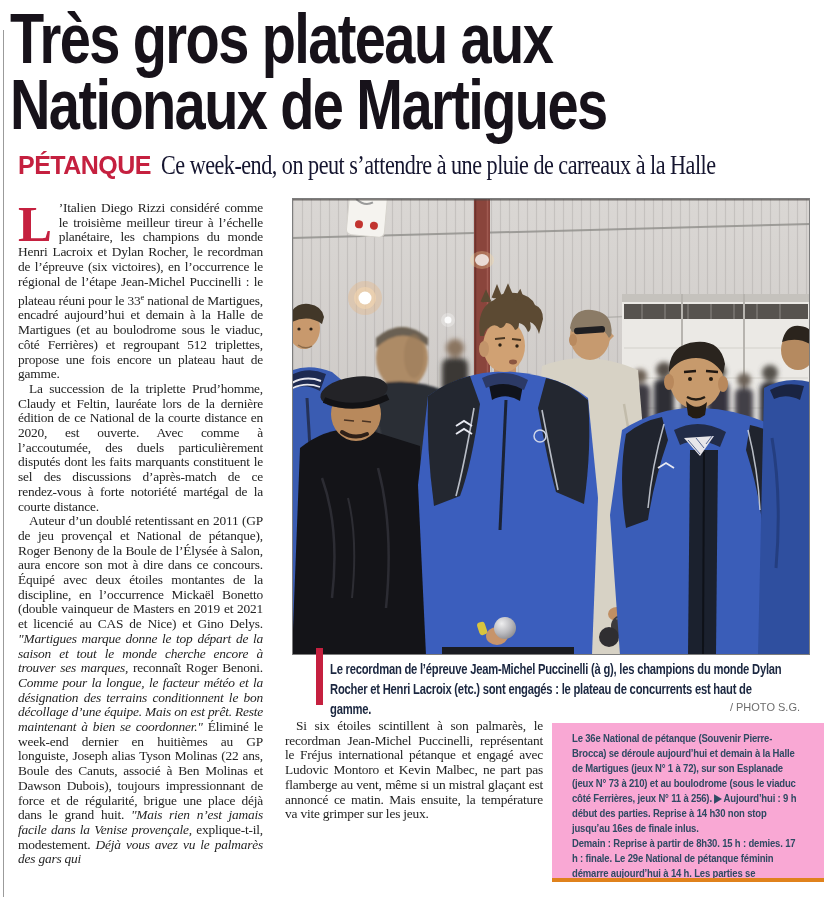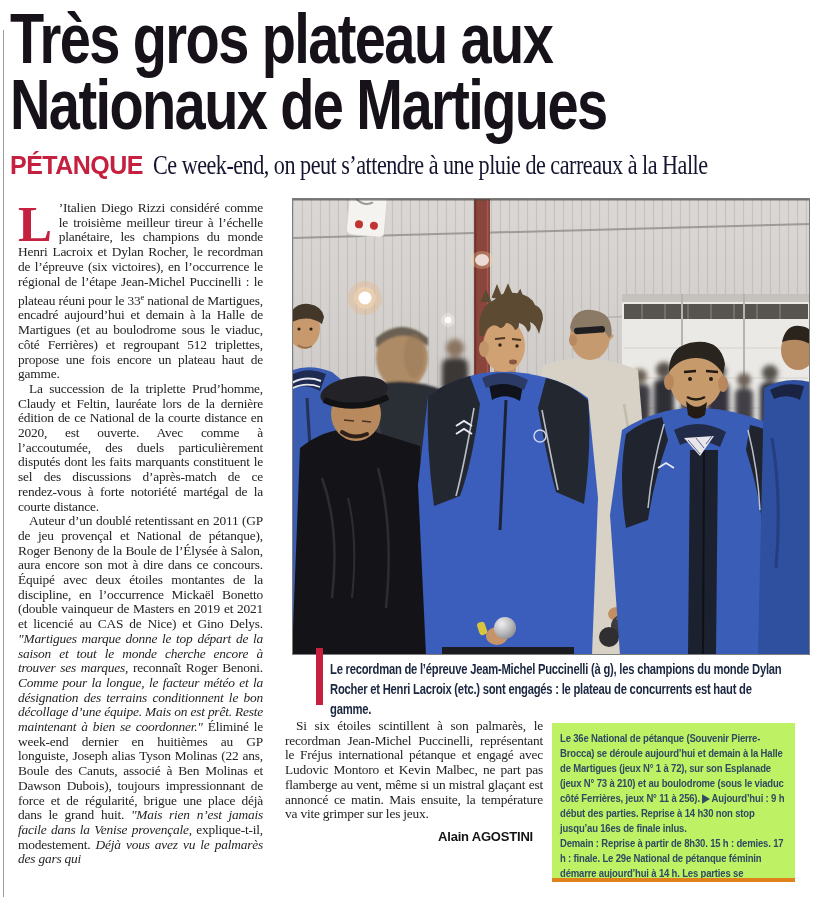--- a/index.html
+++ b/index.html
@@ -10,21 +10,21 @@
   
   .headline{position:absolute;left:10px;top:6px;width:1000px;
     font-family:"Liberation Sans", sans-serif;font-weight:800;color:#17121a;
     font-size:70px;line-height:66px;letter-spacing:-2px;
     transform:scaleX(.80);transform-origin:0 0;white-space:nowrap;}
   .headline span{display:block;}
 
   
   .kicker{position:absolute;left:10px;top:150px;width:1100px;white-space:nowrap;}
   .kicker-tag{display:inline-block;font-family:"Liberation Sans",sans-serif;font-weight:800;
-    color:#c5203f;font-size:25px;letter-spacing:-.5px;vertical-align:baseline;}
+    color:#c5203f;font-size:25px;letter-spacing:-.5px;vertical-align:baseline;margin-left:8px;}
   .kicker-text{display:inline-block;font-family:"Liberation Serif",serif;color:#15152f;
     font-size:27px;letter-spacing:-.6px;transform:scaleX(.82);transform-origin:0 50%;
     margin-left:6px;vertical-align:baseline;}
 
   
   .bodycol{position:absolute;font-size:13.4px;line-height:14.7px;text-align:justify;
     color:#242424;letter-spacing:-.2px;}
   .col1{left:18px;top:201px;width:245px;}
   .col2{left:285px;top:719px;width:258px;}
   .bodycol p{margin:0;padding:0;}
@@ -44,23 +44,23 @@
 
   
   .cap-bar{position:absolute;left:316px;top:648px;width:7px;height:57px;background:#c5203f;}
   .caption{position:absolute;left:330px;top:659px;width:600px;
     font-family:"Liberation Sans",sans-serif;font-weight:bold;font-size:14.6px;line-height:20px;
     color:#1b2740;letter-spacing:-.3px;transform:scaleX(.77);transform-origin:0 0;}
   .credit{position:absolute;left:330px;top:701px;width:470px;text-align:right;
     font-family:"Liberation Sans",sans-serif;font-size:11px;color:#6d6d6d;}
 
   
-  .infobox{position:absolute;left:552px;top:723px;width:243px;height:159px;
-    background:#bef264;border-bottom:4px solid #e0821c;box-sizing:border-box;
-    padding:7px 8px 0 8px;overflow:hidden;}
+  .infobox{position:absolute;left:552px;top:723px;width:273px;height:159px;
+    background:#f9a8d4;border-bottom:4px solid #e0821c;box-sizing:border-box;
+    padding:7px 8px 0 20px;overflow:hidden;}
   .infobox-inner{width:278px;transform:scaleX(.82);transform-origin:0 0;
     font-family:"Liberation Sans",sans-serif;font-weight:bold;font-size:11.6px;
     line-height:15px;color:#2f4a63;letter-spacing:-.2px;}
   .infobox-inner p{margin:0;padding:0;}
 </style>
 </head>
 <body>
 
 <div id="page">
 
@@ -283,24 +283,24 @@
         <path d="M480,240 q10,60 4,130" stroke="#243e80" stroke-width="3" fill="none"></path>
       </g>
 
       <rect x="0" y="0" width="518" height="2.5" fill="#4e4a48" opacity=".7"></rect>
       <rect x="0.5" y="0.5" width="517" height="456" fill="none" stroke="#7d7d7d"></rect>
     </svg>
   </div>
 
   <div class="cap-bar"></div>
   <div class="caption">Le recordman de l’épreuve Jeam-Michel Puccinelli (à g), les champions du monde Dylan Rocher et Henri Lacroix (etc.) sont engagés : le plateau de concurrents est haut de gamme.</div>
+  <div class="credit">/ PHOTO S.G.</div>
 
   <div class="bodycol col2">
     <p class="ind"><span>Si six étoiles scintillent à son palmarès, le recordman Jean-Michel Puccinelli, représentant le Fréjus international pétanque et engagé avec Ludovic Montoro et Kevin Malbec, ne part pas flamberge au vent, même si un mistral glaçant est annoncé ce matin. Mais ensuite, la température va vite grimper sur les jeux.</span></p>
-    <div class="byline">Alain AGOSTINI</div>
   </div>
 
   <div class="infobox">
     <div class="infobox-inner">
       <p>Le 36e National de pétanque (Souvenir Pierre-Brocca) se déroule aujourd’hui et demain à la Halle de Martigues (jeux N° 1 à 72), sur son Esplanade (jeux N° 73 à 210) et au boulodrome (sous le viaduc côté Ferrières, jeux N° 11 à 256). ▶ Aujourd’hui : 9 h début des parties. Reprise à 14 h30 non stop jusqu’au 16es de finale inlus.</p>
       <p>Demain : Reprise à partir de 8h30. 15 h : demies. 17 h : finale. Le 29e National de pétanque féminin démarre aujourd’hui à 14 h. Les parties se dérouleront au stade de Saint-Julien.Demain : 15h : demies. 17h finale.</p>
     </div>
   </div>
 
 </div>

